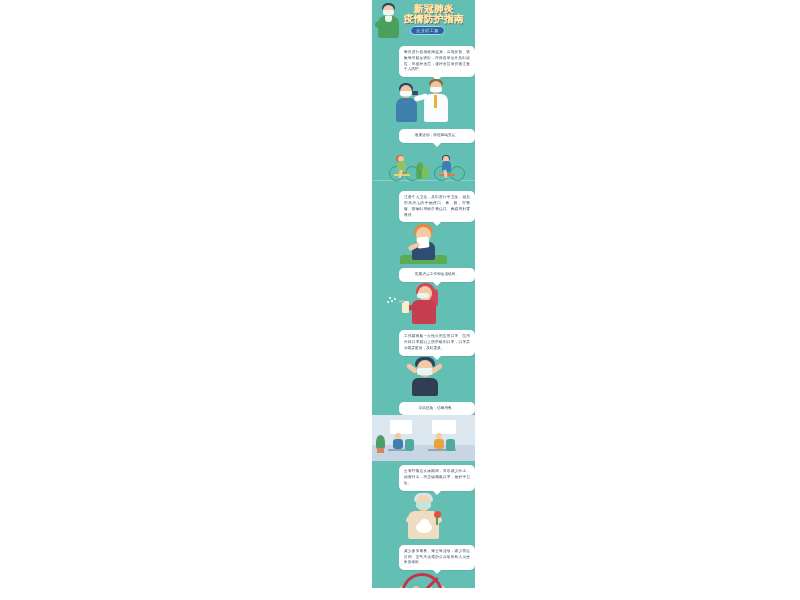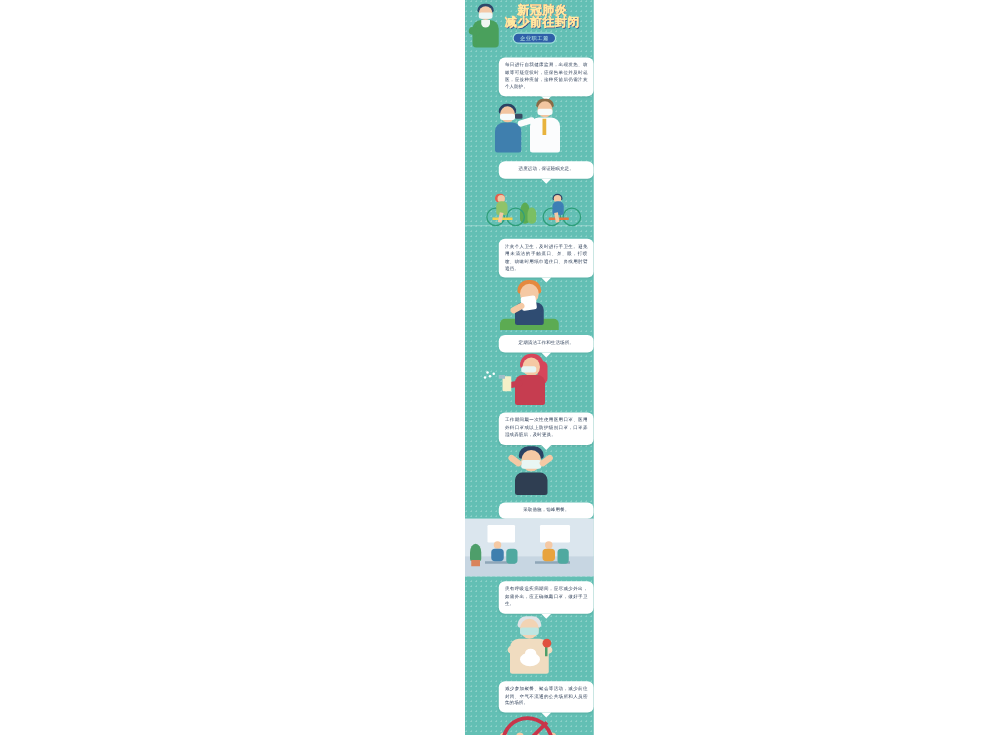--- a/index.html
+++ b/index.html
@@ -202,21 +202,21 @@
       <div class="hdr-doc">
         <div class="hair"></div>
           <div class="head"></div>
           <div class="mask"></div>
         <div class="body"></div>
           <div class="collar"></div>
           <div class="arm"></div>
       </div>
       <div class="hdr-title">
         <span class="l1">新冠肺炎</span>
-        <span class="l2">减少前往封闭</span>
+        <span class="l2">疫情防护指南</span>
       </div>
       <div class="badge">企业职工篇</div>
     </div>
 
     <div class="card">
       <div class="txt">每日进行自我健康监测，出现发热、咳嗽等可疑症状时，应保告单位并及时就医，应接种疫苗，接种疫苗后仍需注意个人防护。</div>
     </div>
     <div class="ill p-temp">
       <div class="patient-hair"></div>
         <div class="patient-head"></div>

